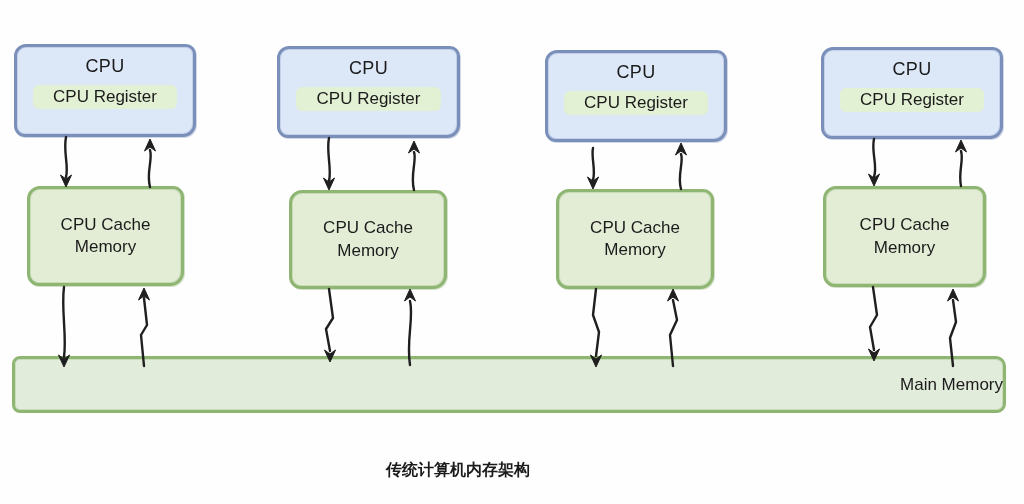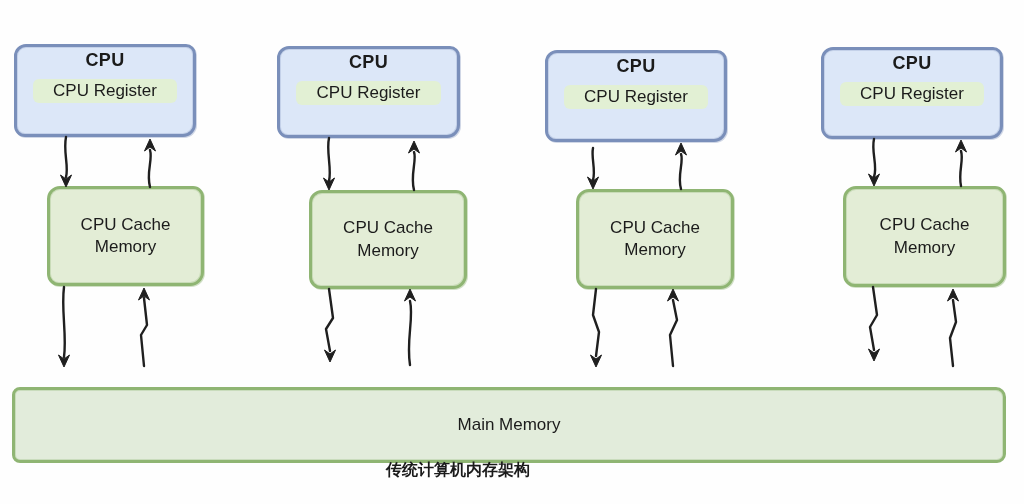--- a/index.html
+++ b/index.html
@@ -22,24 +22,24 @@
     background: var(--cpu-fill, #dce7f8);
     border: 3px solid var(--cpu-border, #7a8fba);
     border-radius: 12px 10px 13px 11px;
     box-shadow: inset 0 0 0 1px rgba(122,143,186,0.25), 1px 1px 0 rgba(122,143,186,0.35);
     display: flex;
     flex-direction: column;
     align-items: stretch;
   }
   .cpu-title {
     text-align: center;
-    font-weight: bold;
+    font-weight: normal;
     font-size: 18px;
     letter-spacing: 0.3px;
-    padding-top: 3px;
+    padding-top: 9px;
   }
   .register-box {
     background: var(--register-fill, #e2f0d4);
     border-radius: 6px;
     margin: 8px 16px 0 16px;
     height: 24px;
     display: flex;
     align-items: center;
     justify-content: center;
     font-size: 17px;
@@ -51,36 +51,35 @@
     border: 3px solid var(--cache-border, #8fb573);
     border-radius: 13px 11px 14px 12px;
     box-shadow: inset 0 0 0 1px rgba(143,181,115,0.3), 1px 1px 0 rgba(143,181,115,0.4);
     display: flex;
     align-items: center;
     justify-content: center;
     text-align: center;
     font-size: 17px;
     line-height: 1.32;
     padding: 0 16px;
-    margin-left: 20px;
   }
   .memory-bar {
     position: absolute;
     left: 12px;
-    top: 387px;
+    top: 356px;
     width: 994px;
-    height: 76px;
+    height: 57px;
     box-sizing: border-box;
     background: var(--memory-fill, #e2ecdb);
     border: 3px solid var(--memory-border, #8fb573);
     border-radius: 8px 10px 9px 8px;
     box-shadow: inset 0 0 0 1px rgba(143,181,115,0.3);
     display: flex;
     align-items: center;
-    justify-content: center;
+    justify-content: flex-end;
     font-size: 17px;
   }
   .caption {
     position: absolute;
     left: 0;
     top: 460px;
     width: 916px;
     text-align: center;
     font-weight: bold;
     font-size: 16px;

